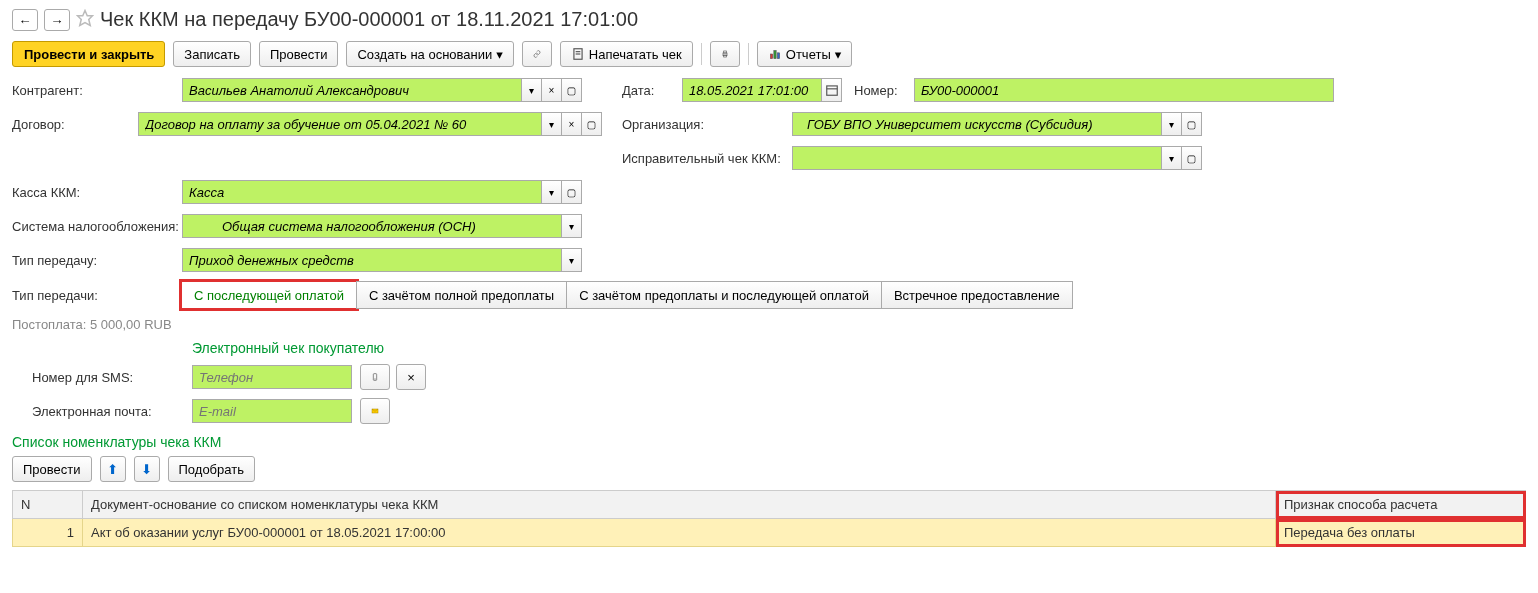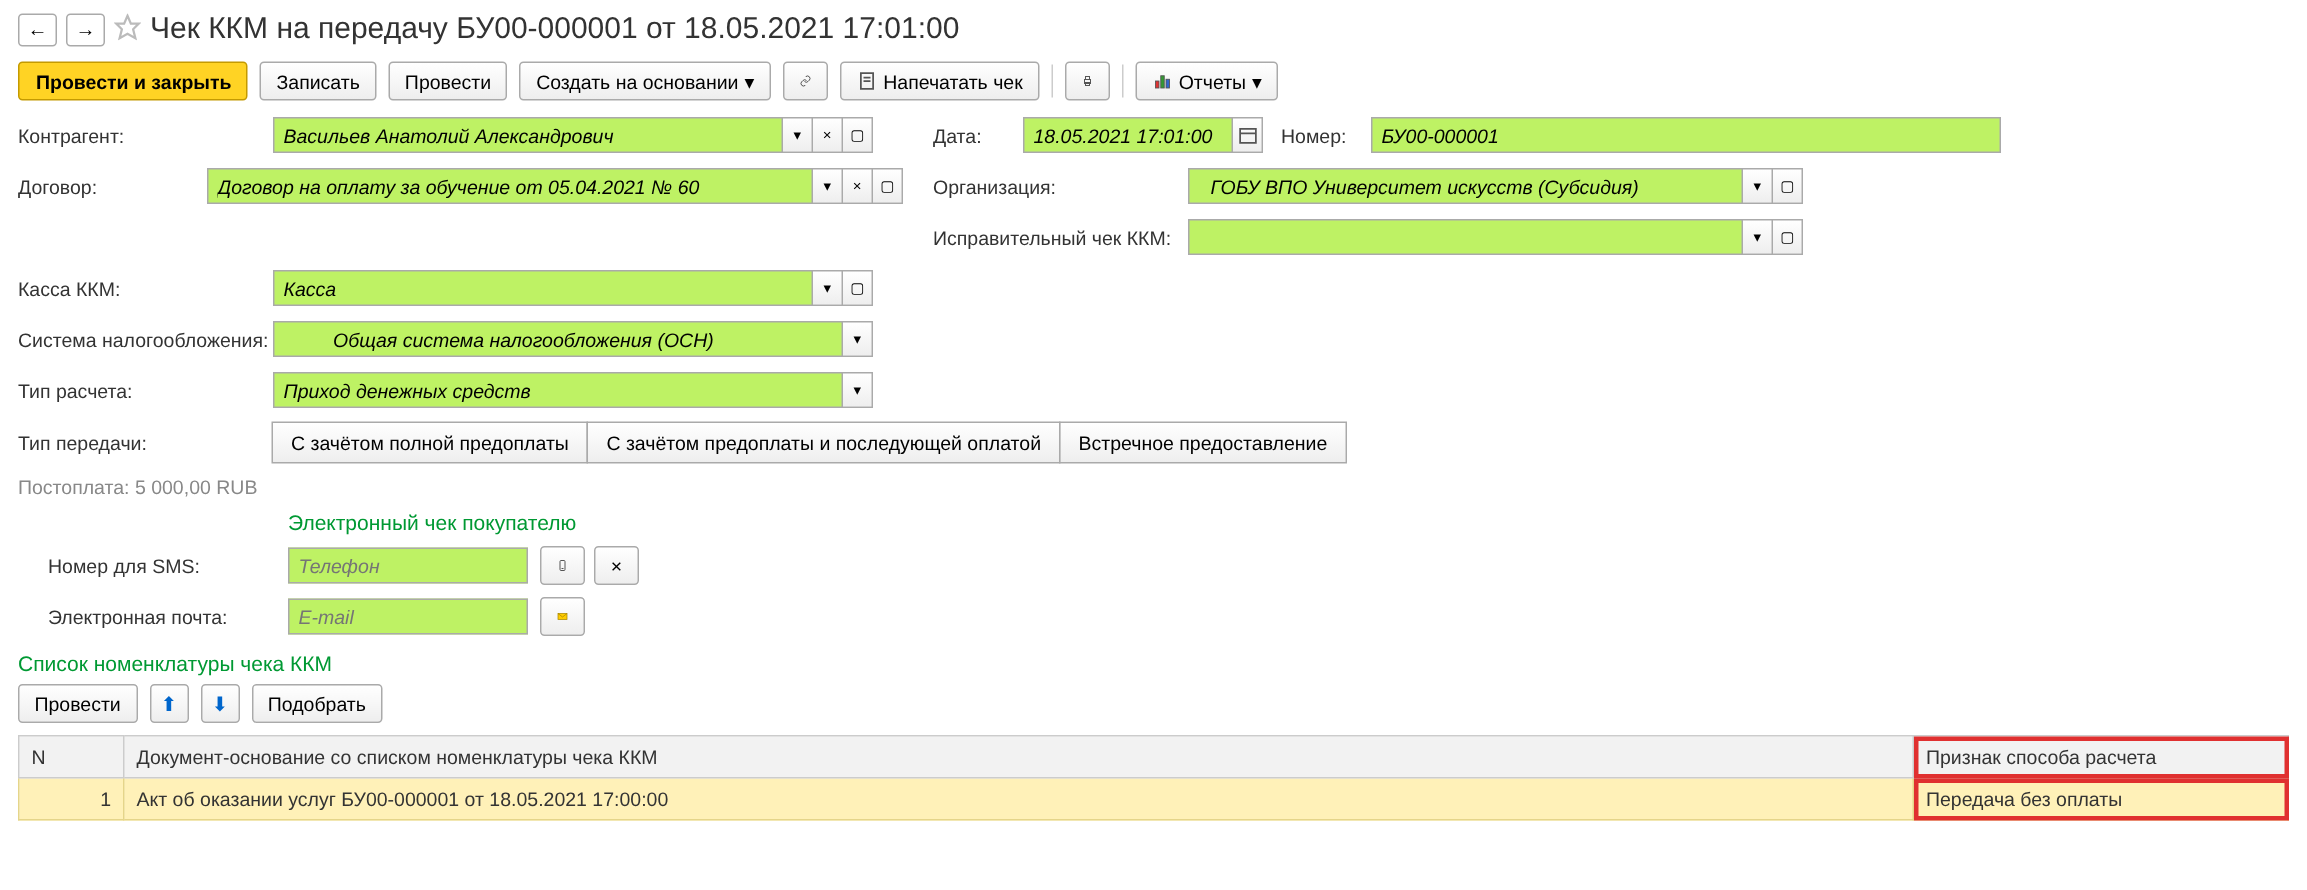--- a/index.html
+++ b/index.html
@@ -45,21 +45,21 @@
       <span>←</span>
     </button>
   <button class="nav-btn">
       <span>→</span>
     </button>
   <span>
     <svg class="star-icon" viewBox="0 0 24 24" fill="none" stroke="#bbb" stroke-width="2">
         <polygon points="12,2 15,9 22,9 17,14 19,22 12,18 5,22 7,14 2,9 9,9"></polygon>
       </svg>
   </span>
-  <h1 class="page-title">Чек ККМ на передачу БУ00-000001 от 18.05.2021 17:01:00</h1>
+  <h1 class="page-title">Чек ККМ на передачу БУ00-000001 от 18.11.2021 17:01:00</h1>
 </div>
 
 <div class="toolbar">
   <button class="btn btn-primary">Провести и закрыть</button>
   <button class="btn">Записать</button>
   <button class="btn">Провести</button>
   <button class="btn">
       <span>Создать на основании</span> 
       <span>▾</span>
     </button>
@@ -163,30 +163,31 @@
 
 <div class="form-row">
   <span class="form-label">Система налогообложения:</span>
   <div class="input-wrap">
     <input class="text-input" style="width: 380px; padding-left: 39px;" value="Общая система налогообложения (ОСН)">
     <button class="input-btn">▾</button>
   </div>
 </div>
 
 <div class="form-row">
-  <span class="form-label">Тип расчета:</span>
+  <span class="form-label">Тип передачу:</span>
   <div class="input-wrap">
     <input class="text-input" style="width: 380px;" value="Приход денежных средств">
     <button class="input-btn">▾</button>
   </div>
 </div>
 
 <div class="form-row">
   <span class="form-label">Тип передачи:</span>
   <div class="toggle-group">
+    <button class="toggle-btn active highlight-red">С последующей оплатой</button>
     <button class="toggle-btn">С зачётом полной предоплаты</button>
     <button class="toggle-btn">С зачётом предоплаты и последующей оплатой</button>
     <button class="toggle-btn">Встречное предоставление</button>
   </div>
 </div>
 
 <div class="postpay">Постоплата: 5 000,00 RUB</div>
 
 <div class="section-title">Электронный чек покупателю</div>
 

